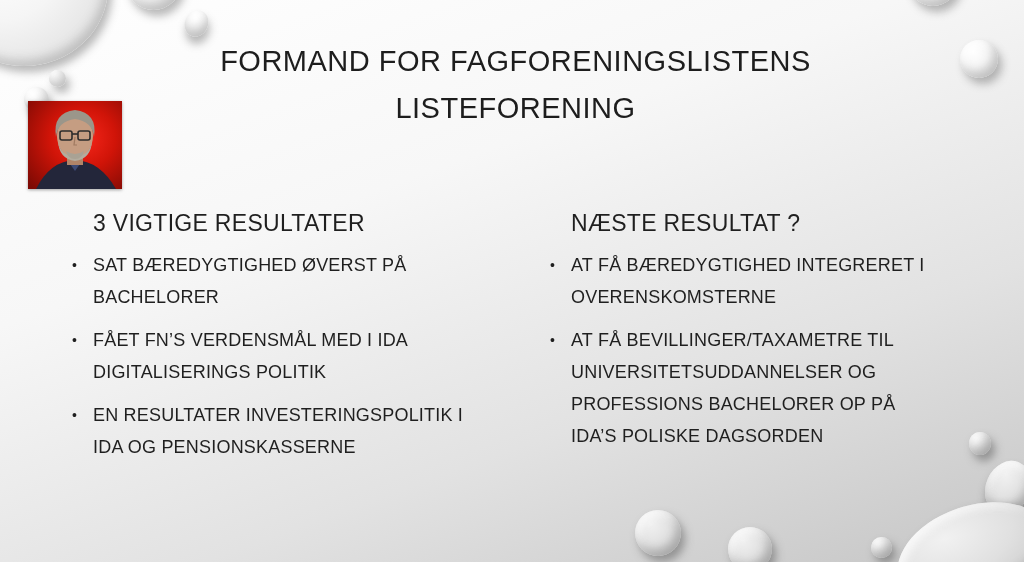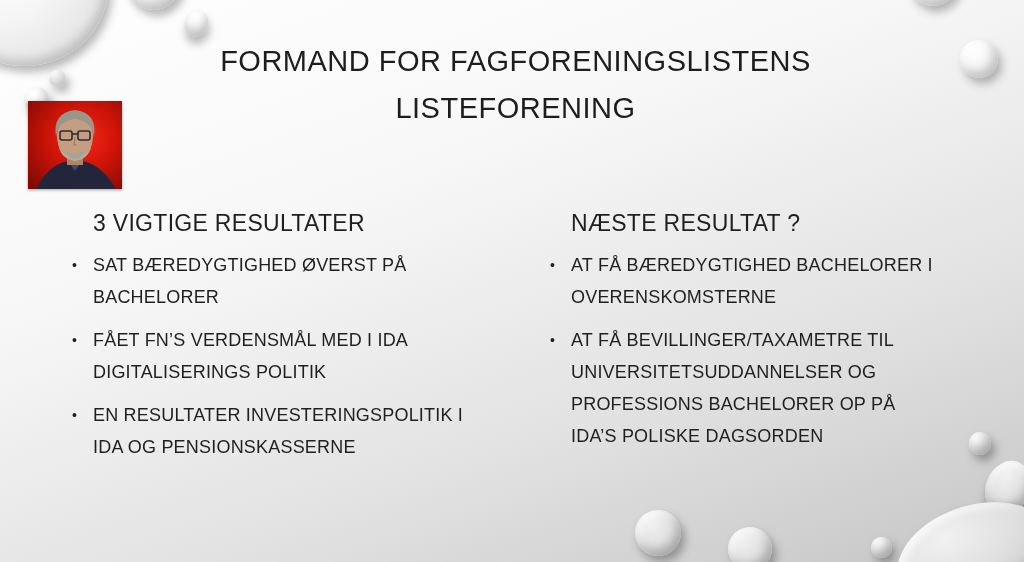--- a/index.html
+++ b/index.html
@@ -158,21 +158,21 @@
         <span>EN RESULTATER INVESTERINGSPOLITIK I IDA OG PENSIONSKASSERNE</span>
       </li>
     </ul>
   </div>
 
   <div class="col col-right">
     <h2 class="col-heading">NÆSTE RESULTAT ?</h2>
     <ul class="bullets">
       <li>
         <span class="dot">•</span>
-        <span>AT FÅ BÆREDYGTIGHED BACHELORER I OVERENSKOMSTERNE</span>
+        <span>AT FÅ BÆREDYGTIGHED INTEGRERET I OVERENSKOMSTERNE</span>
       </li>
       <li>
         <span class="dot">•</span>
         <span>AT FÅ BEVILLINGER/TAXAMETRE TIL UNIVERSITETSUDDANNELSER OG PROFESSIONS BACHELORER OP PÅ IDA’S POLISKE DAGSORDEN</span>
       </li>
     </ul>
   </div>
 
 </div>
 

